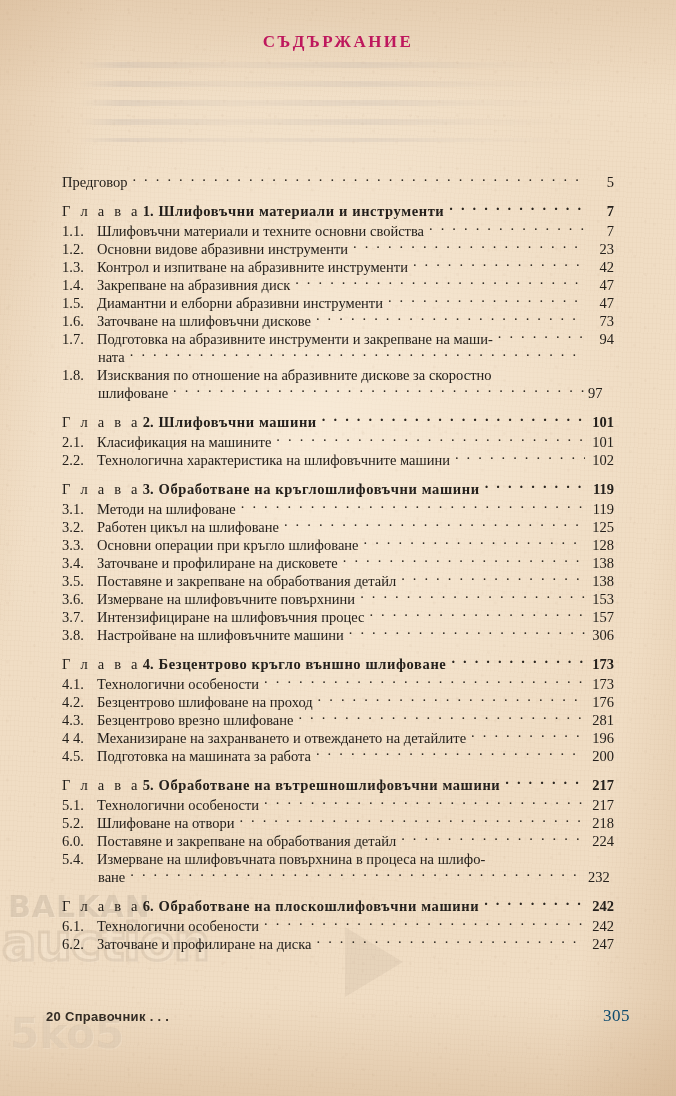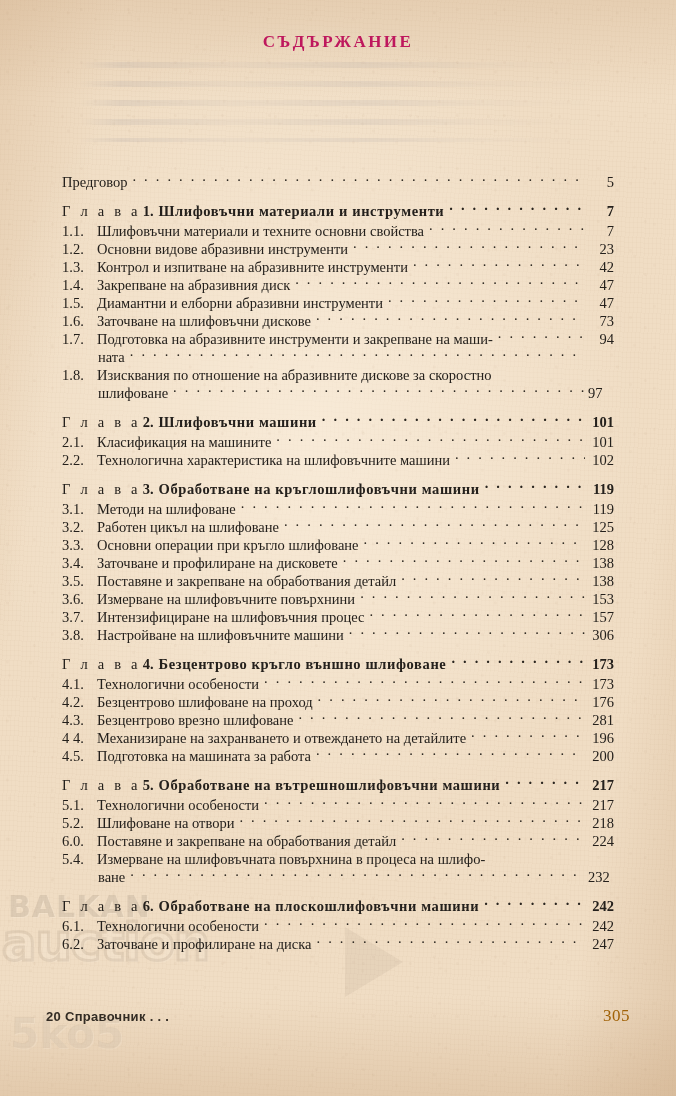--- a/index.html
+++ b/index.html
@@ -263,21 +263,21 @@
   }
   .signature {
     font-family: "Liberation Sans", sans-serif;
     font-size: 13px;
     font-weight: bold;
     letter-spacing: 0.3px;
     color: #332c24;
   }
   .folio {
     font-size: 17px;
-    color: #a16207;
+    color: #0c4a6e;
     letter-spacing: 0.5px;
   }
 </style>
 </head>
 <body>
 
 <div id="paper"></div>
 <div id="grain"></div>
 <div id="showthrough"></div>
 

